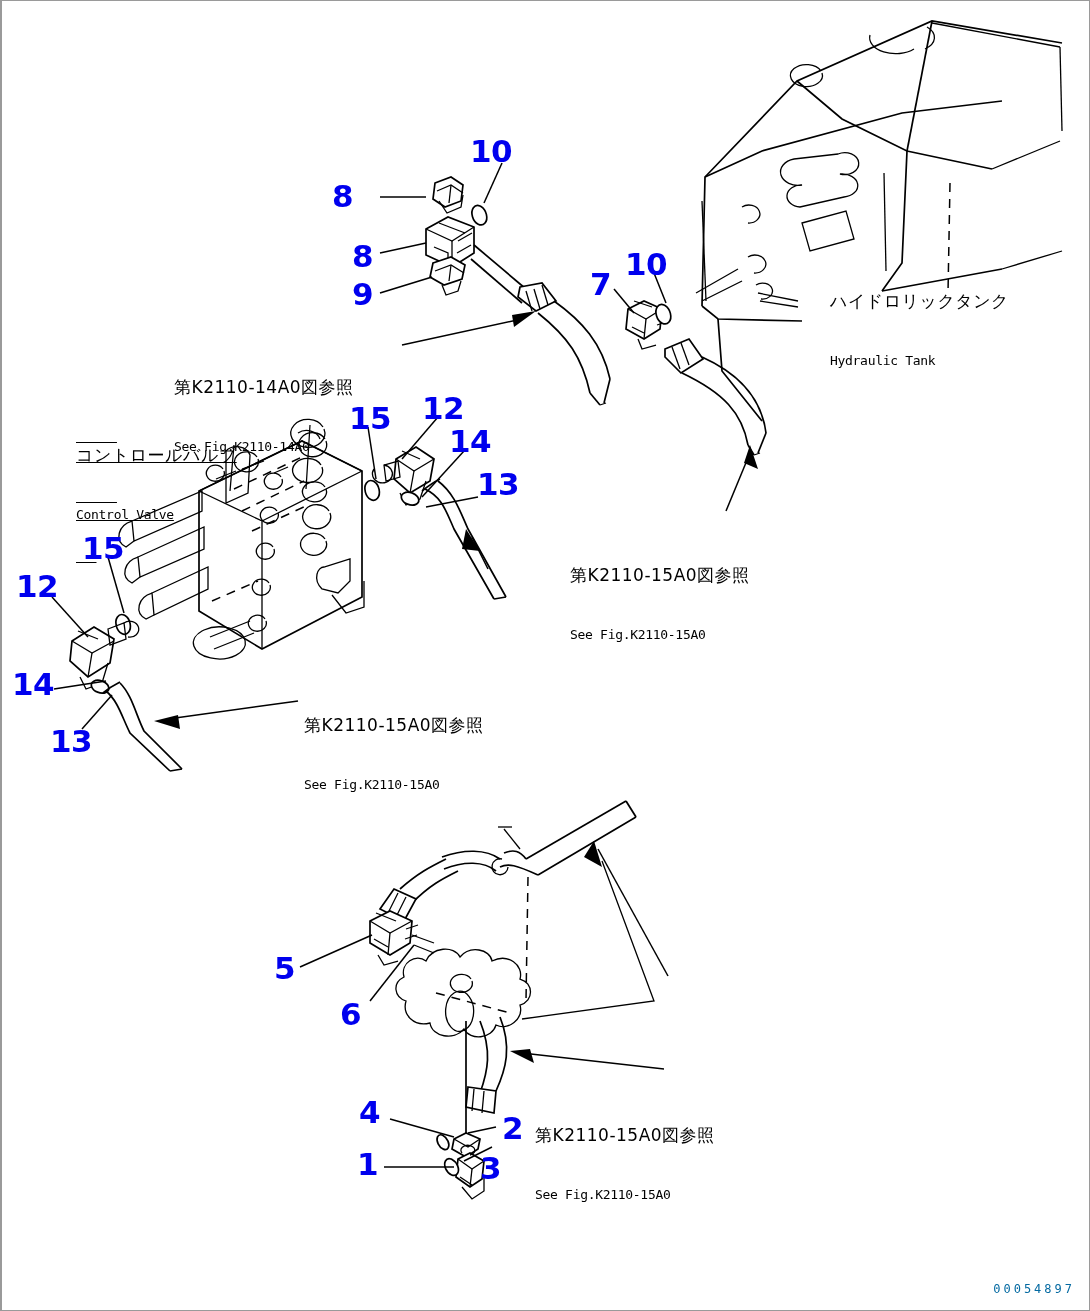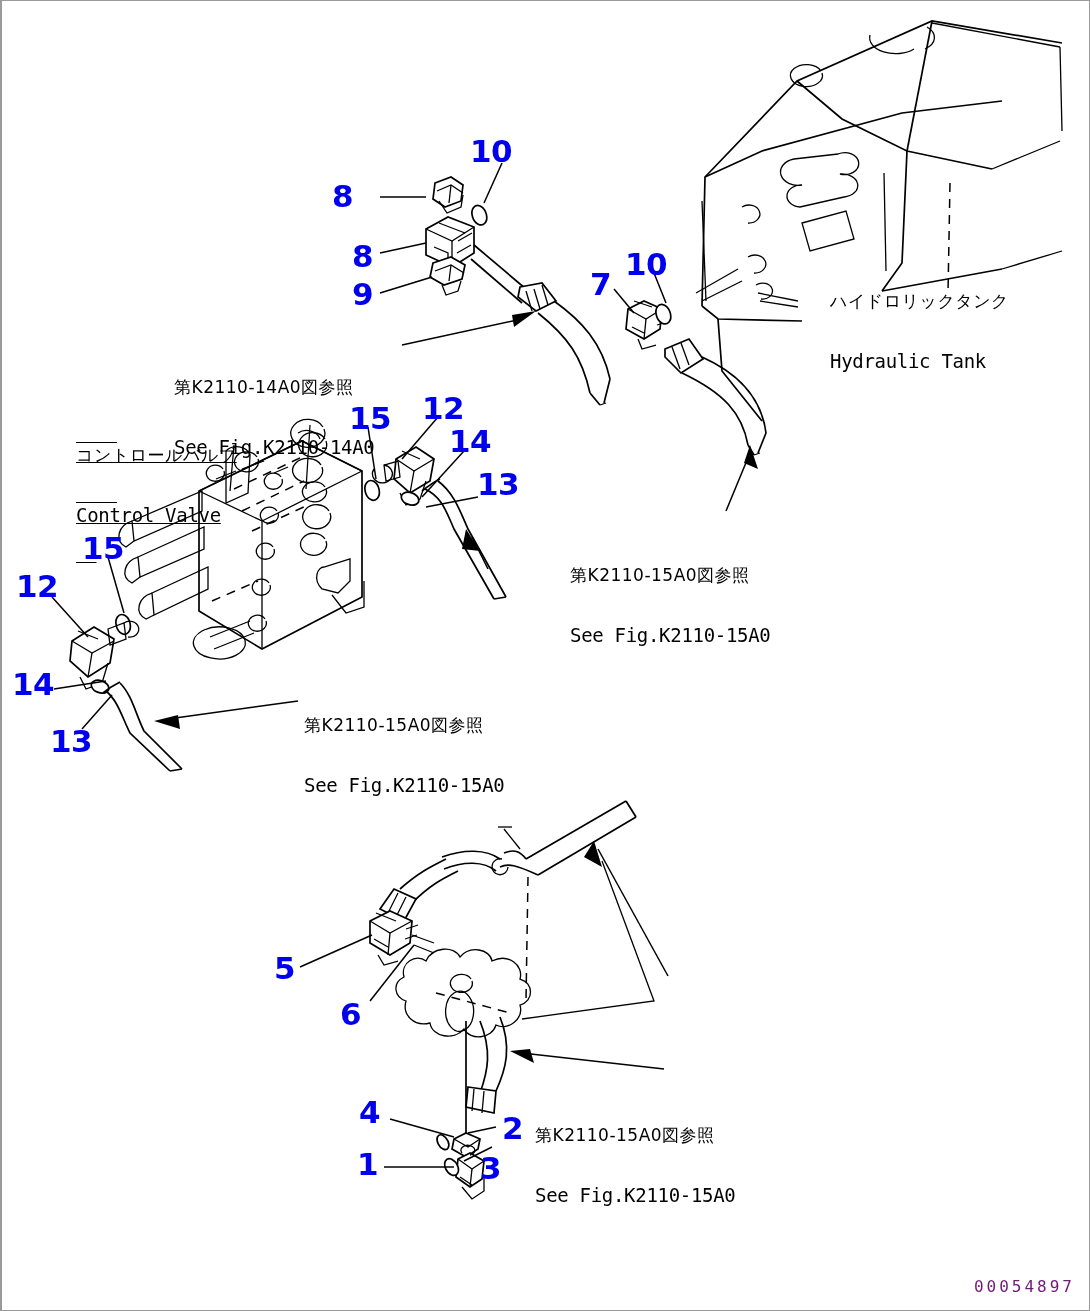--- a/index.html
+++ b/index.html
@@ -49,35 +49,36 @@
     font-size: 17px;
     line-height: 20px;
     white-space: pre;
     letter-spacing: 0px;
   }
   .label .jp {
     display: block;
     font-family: "DejaVu Sans", sans-serif;
     font-size: 17px;
     letter-spacing: 0.5px;
+    text-align: center;
   }
   .label .en {
     display: block;
     font-family: "DejaVu Sans Mono", monospace;
-    font-size: 19px;
+    font-size: 13px;
     letter-spacing: -0.3px;
   }
   #drawing-id {
     position: absolute;
     right: 14px;
     bottom: 14px;
     font-family: "DejaVu Sans Mono", monospace;
-    font-size: 16px;
+    font-size: 12px;
     letter-spacing: 3px;
-    color: #701a75;
+    color: #0369a1;
     white-space: nowrap;
   }
   svg { display: block; }
   .ln   { fill:none; stroke:#000; stroke-width:1.7; }
   .lnt  { fill:none; stroke:#000; stroke-width:1.3; }
   .leader { fill:none; stroke:#000; stroke-width:1.5; }
   .hid  { fill:none; stroke:#000; stroke-width:1.5; stroke-dasharray:9 7; }
   .fillw{ fill:#fff; stroke:#000; stroke-width:1.7; }
   .fillb{ fill:#000; stroke:none; }
 </style>

